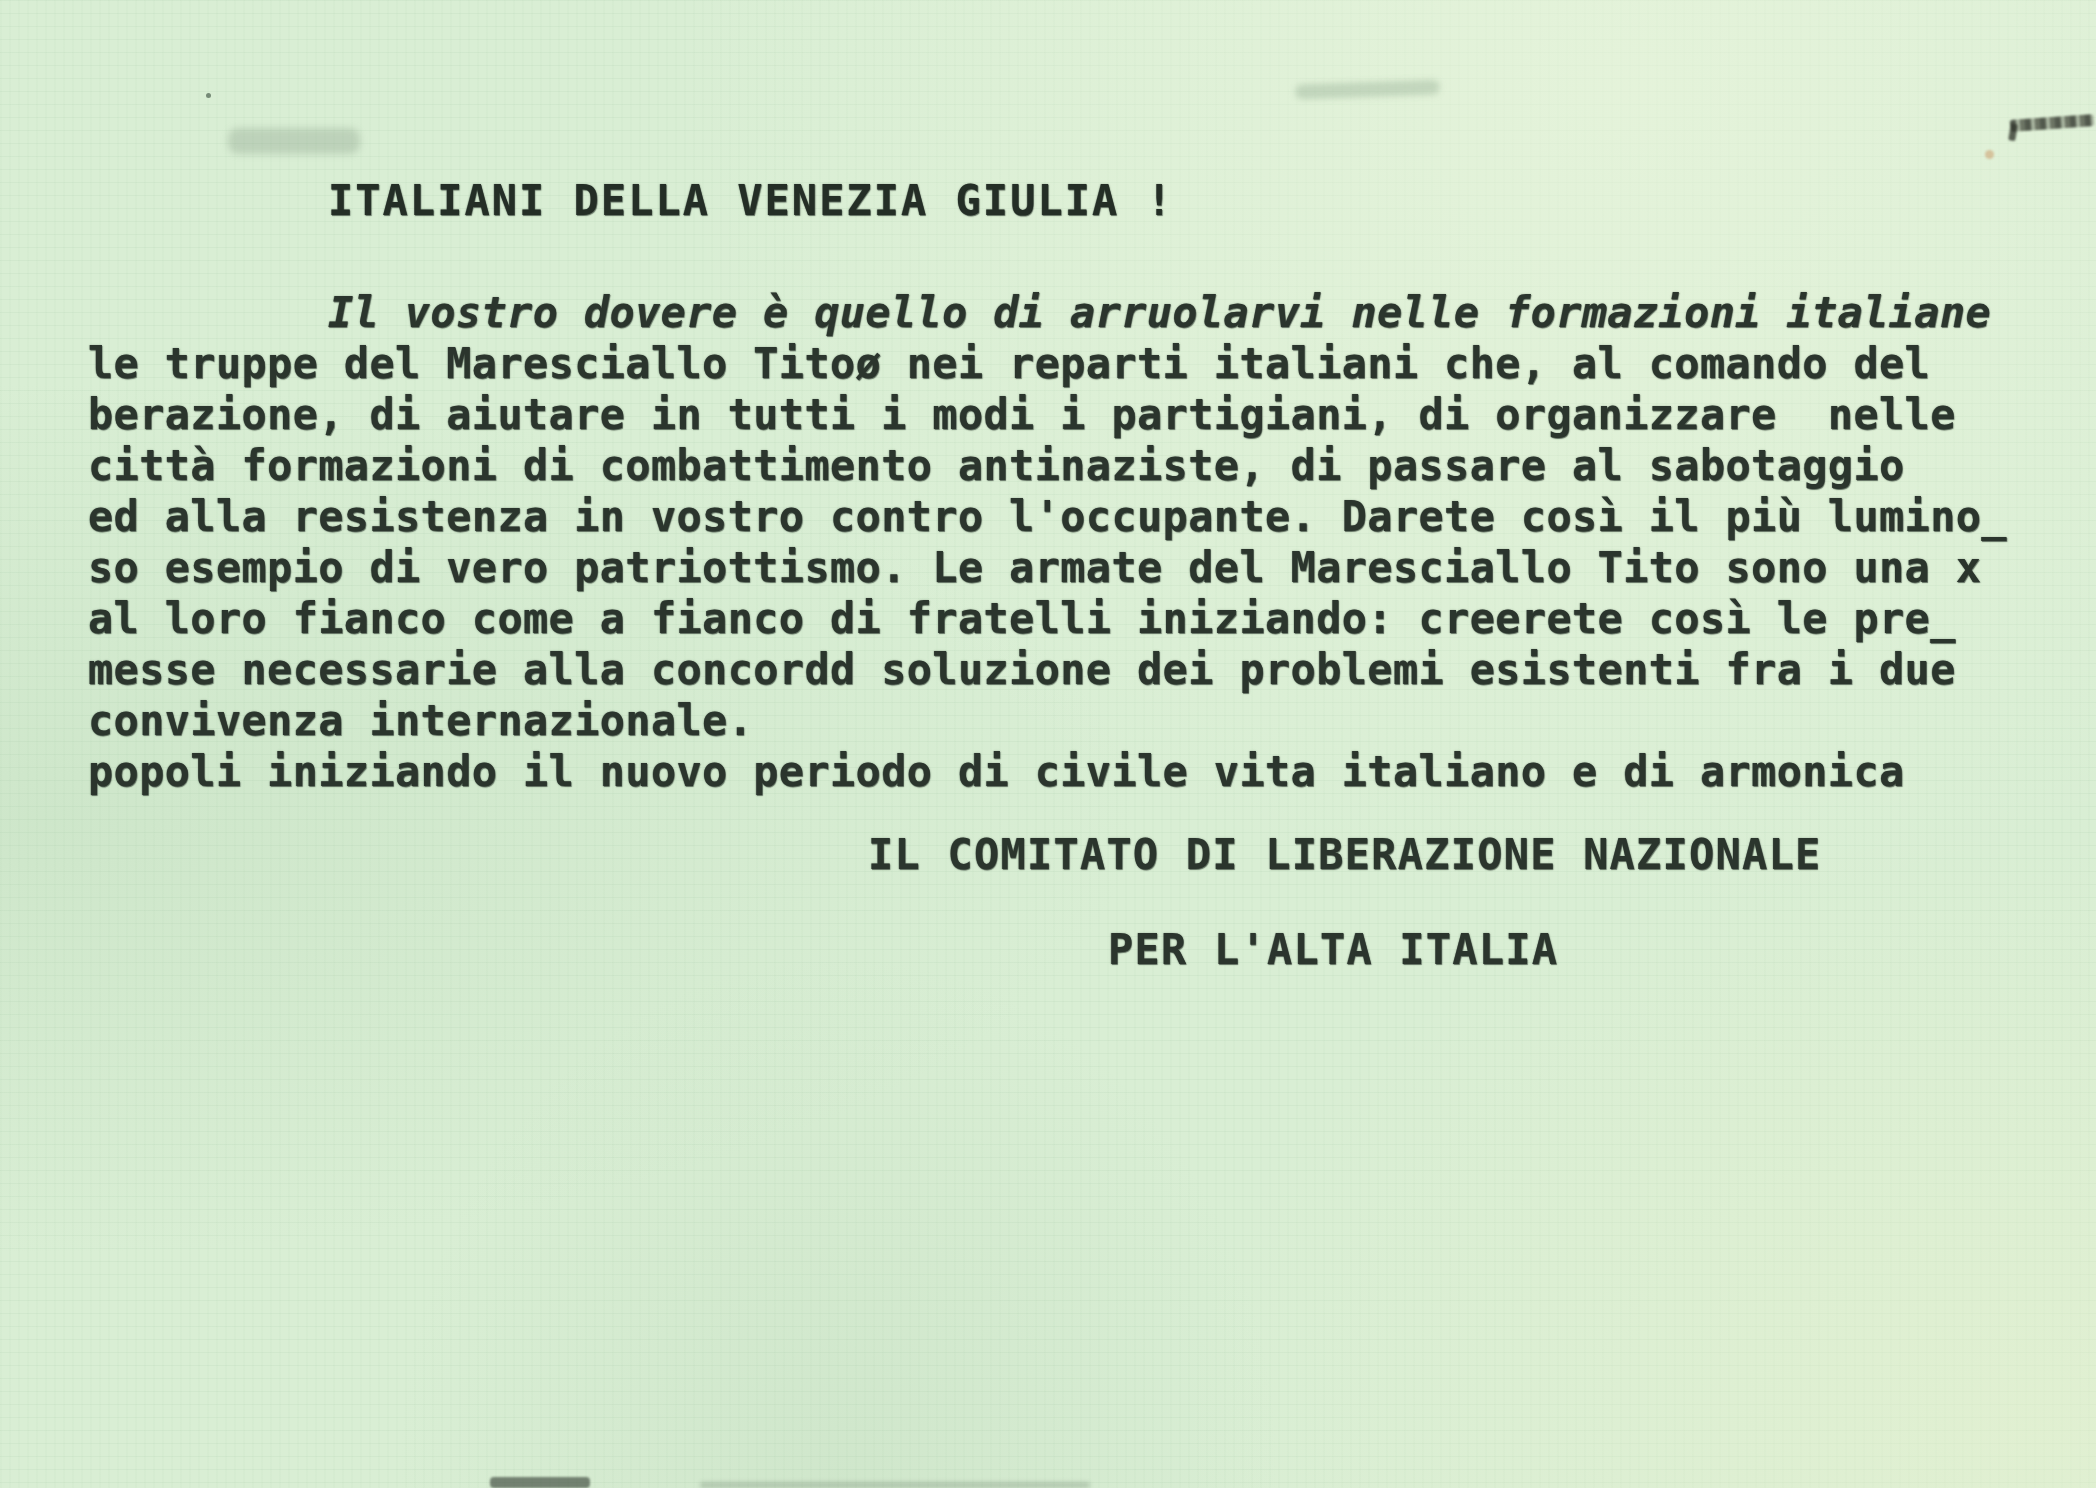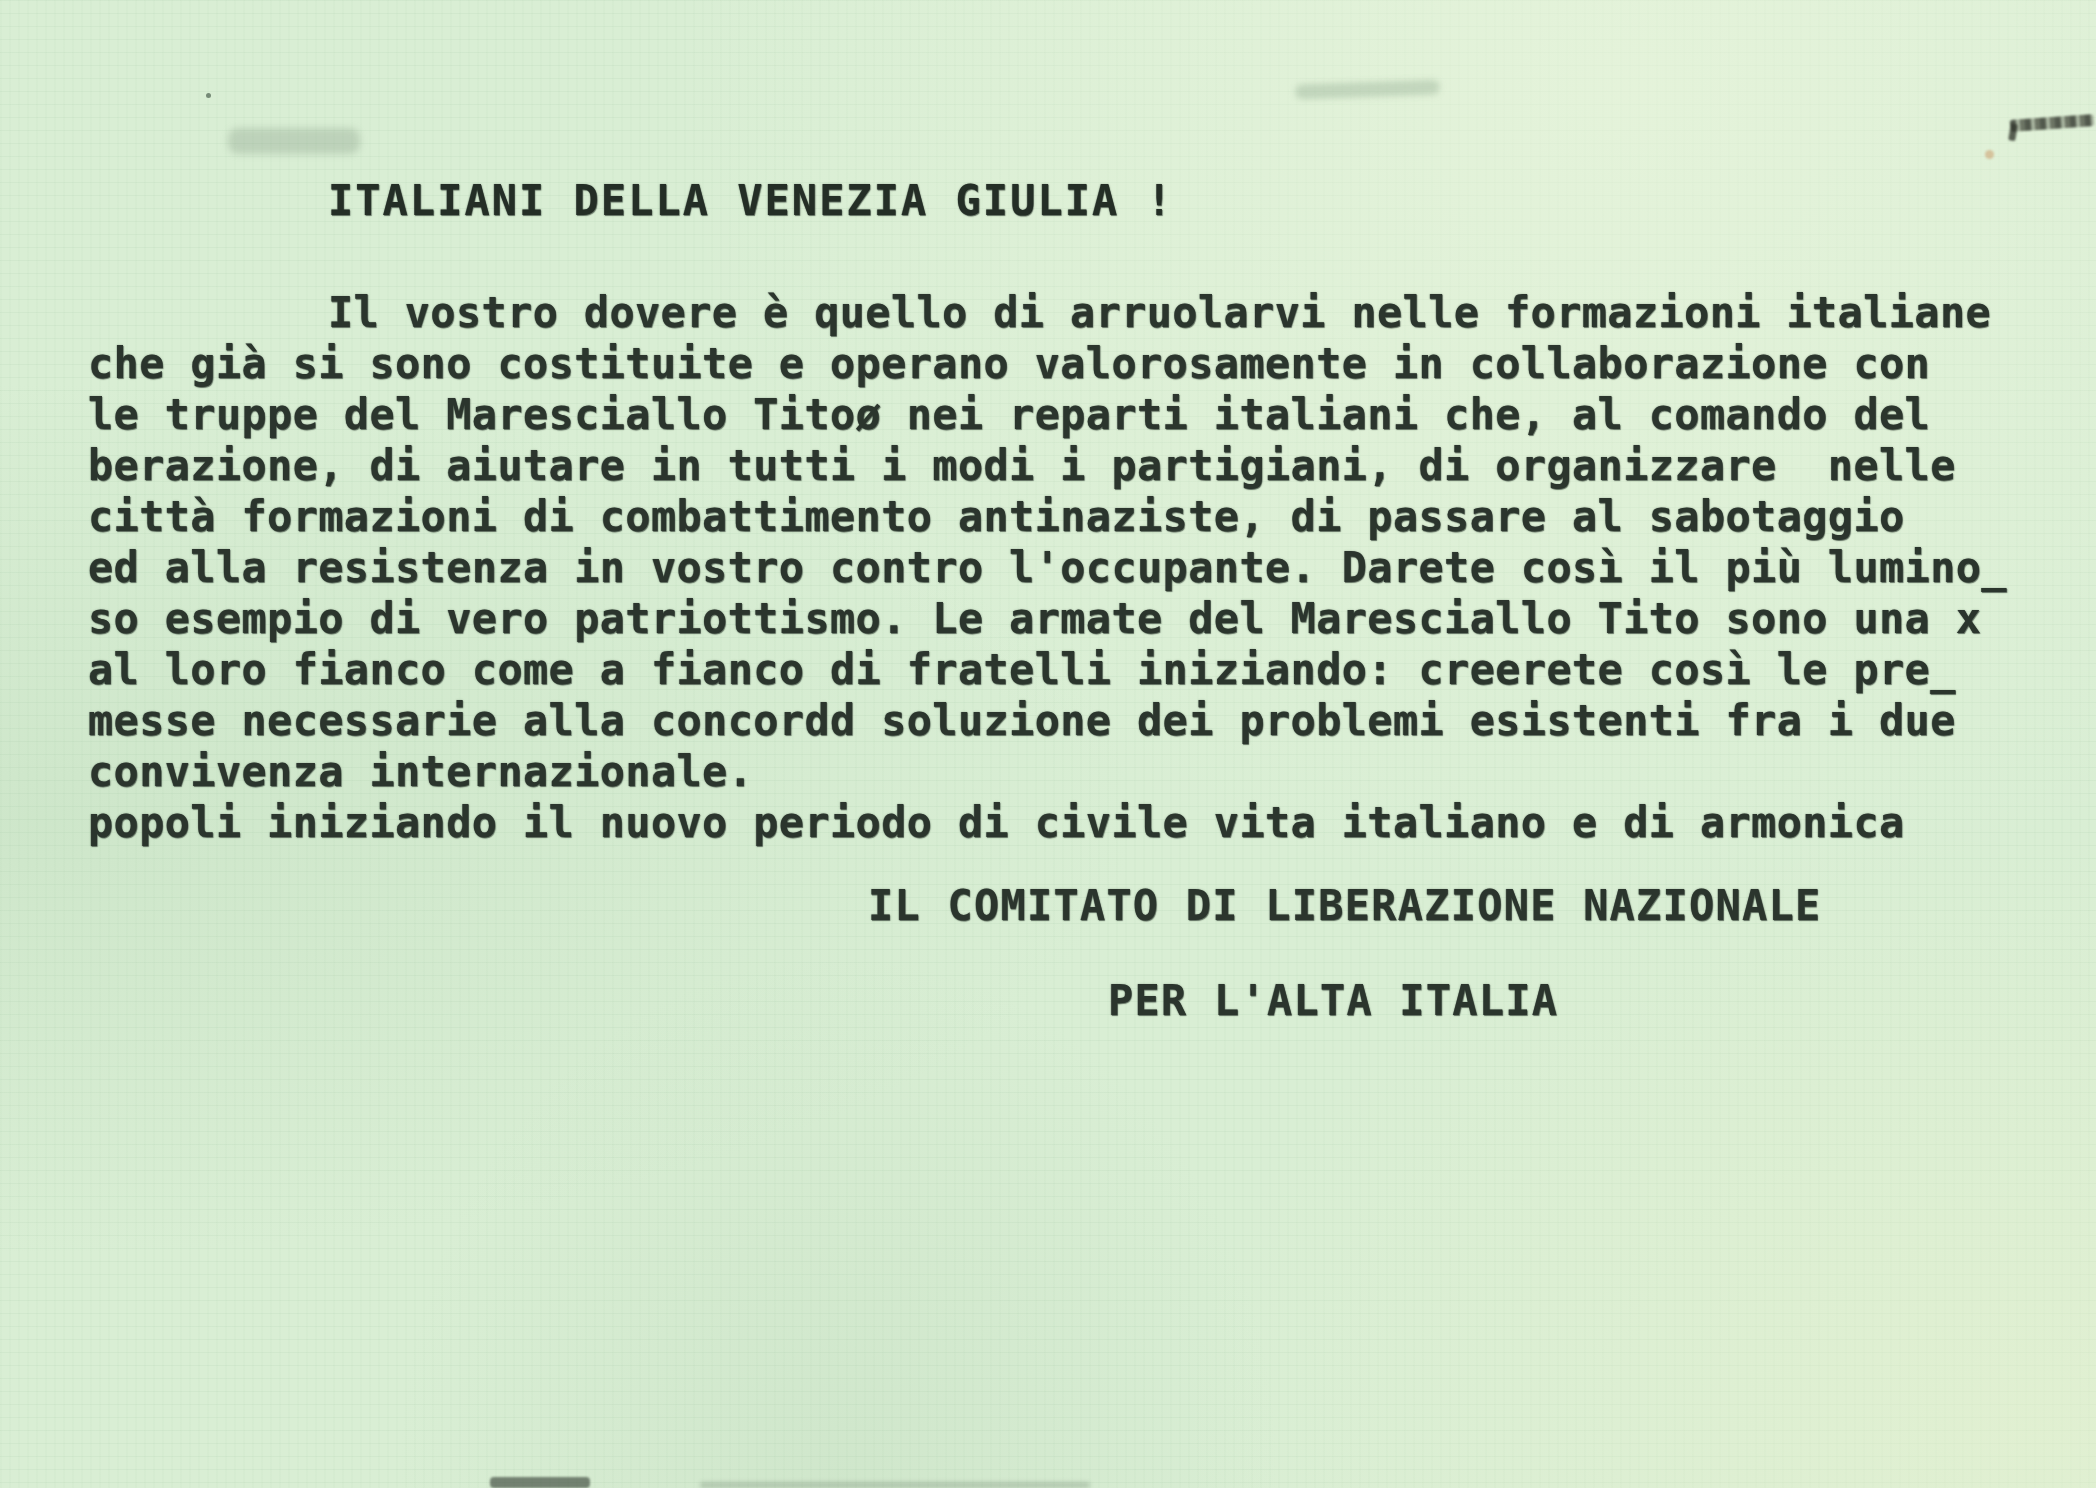--- a/index.html
+++ b/index.html
@@ -36,21 +36,21 @@
       0.6px 0.6px 0.9px rgba(30,42,33,0.60),
       -0.4px 0 0.7px rgba(30,42,33,0.38),
       0 0 2.2px rgba(45,60,48,0.25);
   }
   .doc-title {
     margin-left: 240px;
     margin-bottom: 61px;
     letter-spacing: 2px;
     color: #242e26;
   }
-  .body-line.first { text-indent: 240px; }
+  .body-line.first { text-indent: 240px; font-style: italic; }
   .signature-1 {
     margin-top: 32px;
     margin-left: 780px;
     letter-spacing: 1.2px;
   }
   .signature-2 {
     margin-top: 44px;
     margin-left: 1020px;
     letter-spacing: 1.2px;
   }
@@ -113,21 +113,20 @@
 </style>
 </head>
 <body style="--paper: #d9eed4; --ink: #2b352d;">
 
 <div class="page">
 
   <div class="typed doc-title">ITALIANI DELLA VENEZIA GIULIA !</div>
 
   <div>
     <div class="typed body-line first">Il vostro dovere è quello di arruolarvi nelle formazioni italiane</div>
-    <div class="typed body-line">che già si sono costituite e operano valorosamente in collaborazione con</div>
     <div class="typed body-line">le truppe del Maresciallo Titoø nei reparti italiani che, al comando del</div>
     <div class="typed body-line">berazione, di aiutare in tutti i modi i partigiani, di organizzare  nelle</div>
     <div class="typed body-line">città formazioni di combattimento antinaziste, di passare al sabotaggio</div>
     <div class="typed body-line">ed alla resistenza in vostro contro l'occupante. Darete così il più lumino_</div>
     <div class="typed body-line">so esempio di vero patriottismo. Le armate del Maresciallo Tito sono una x</div>
     <div class="typed body-line">al loro fianco come a fianco di fratelli iniziando: creerete così le pre_</div>
     <div class="typed body-line">messe necessarie alla concordd soluzione dei problemi esistenti fra i due</div>
     <div class="typed body-line">convivenza internazionale.</div>
     <div class="typed body-line">popoli iniziando il nuovo periodo di civile vita italiano e di armonica</div>
   </div>

